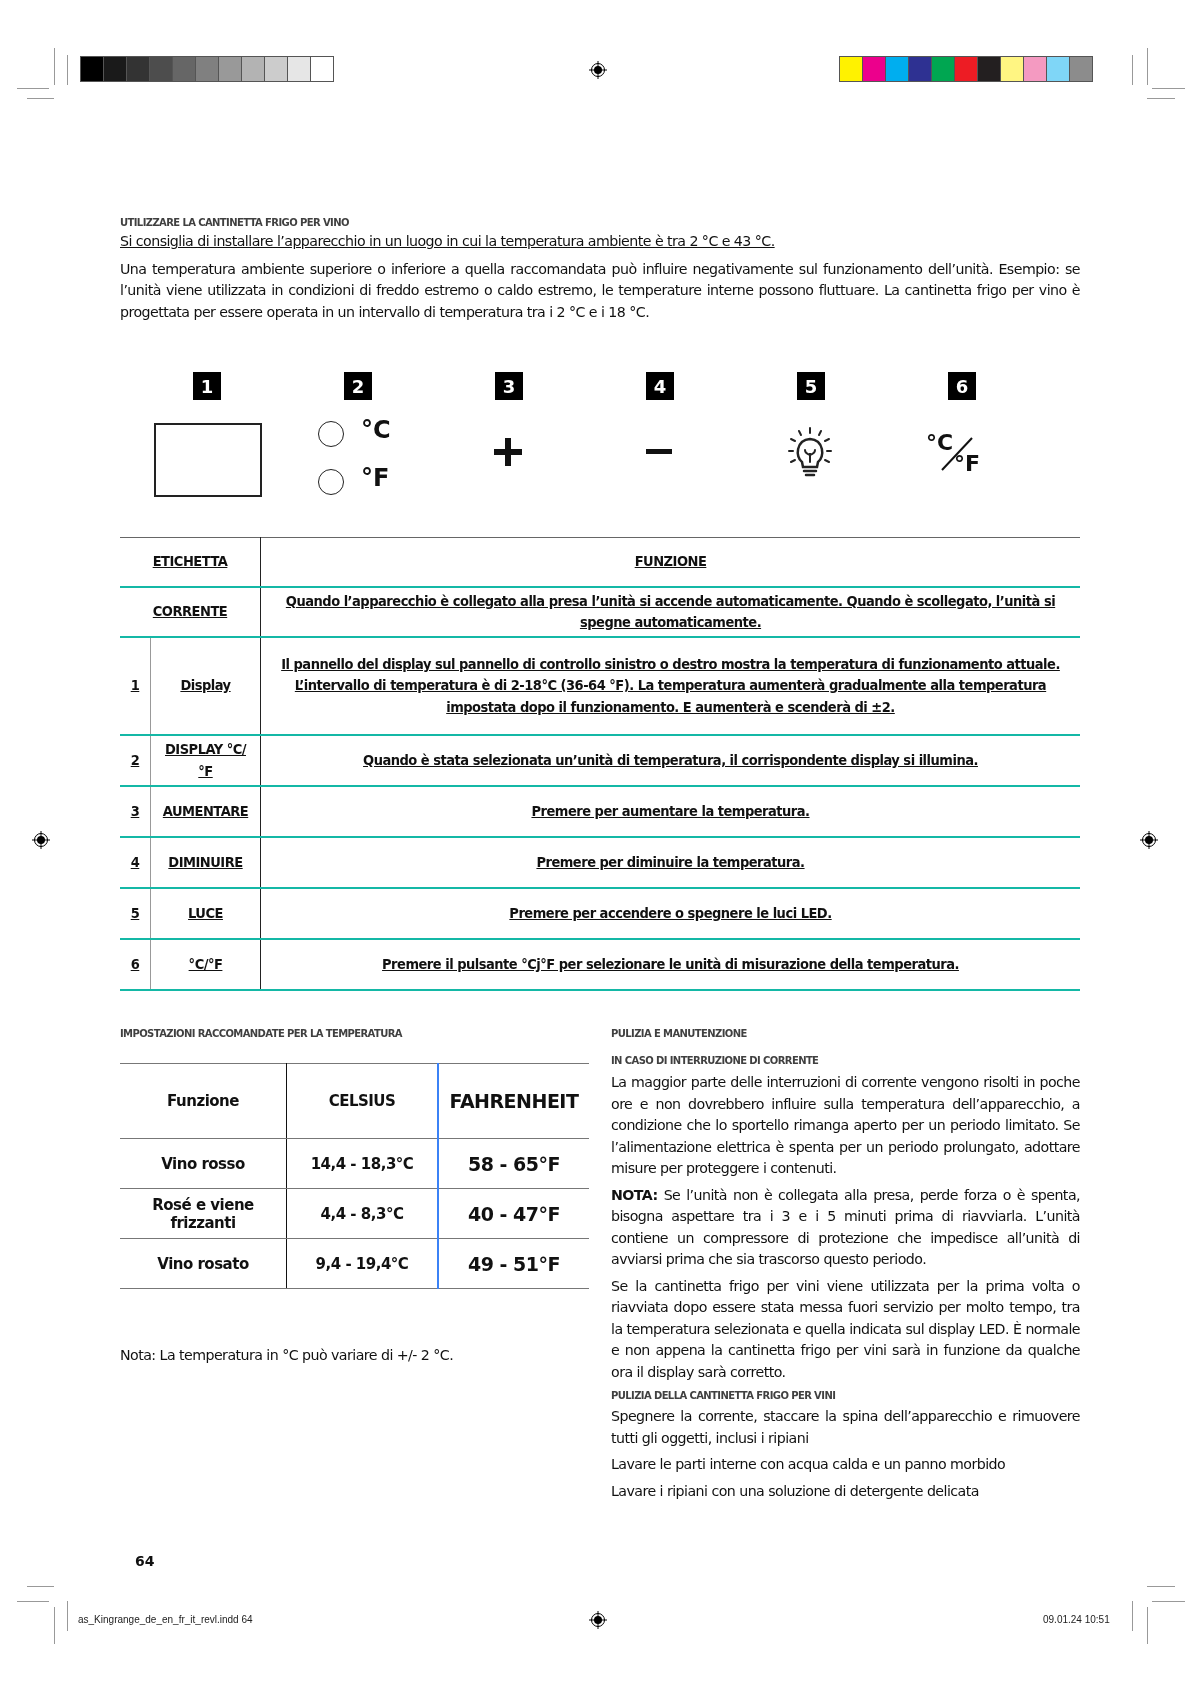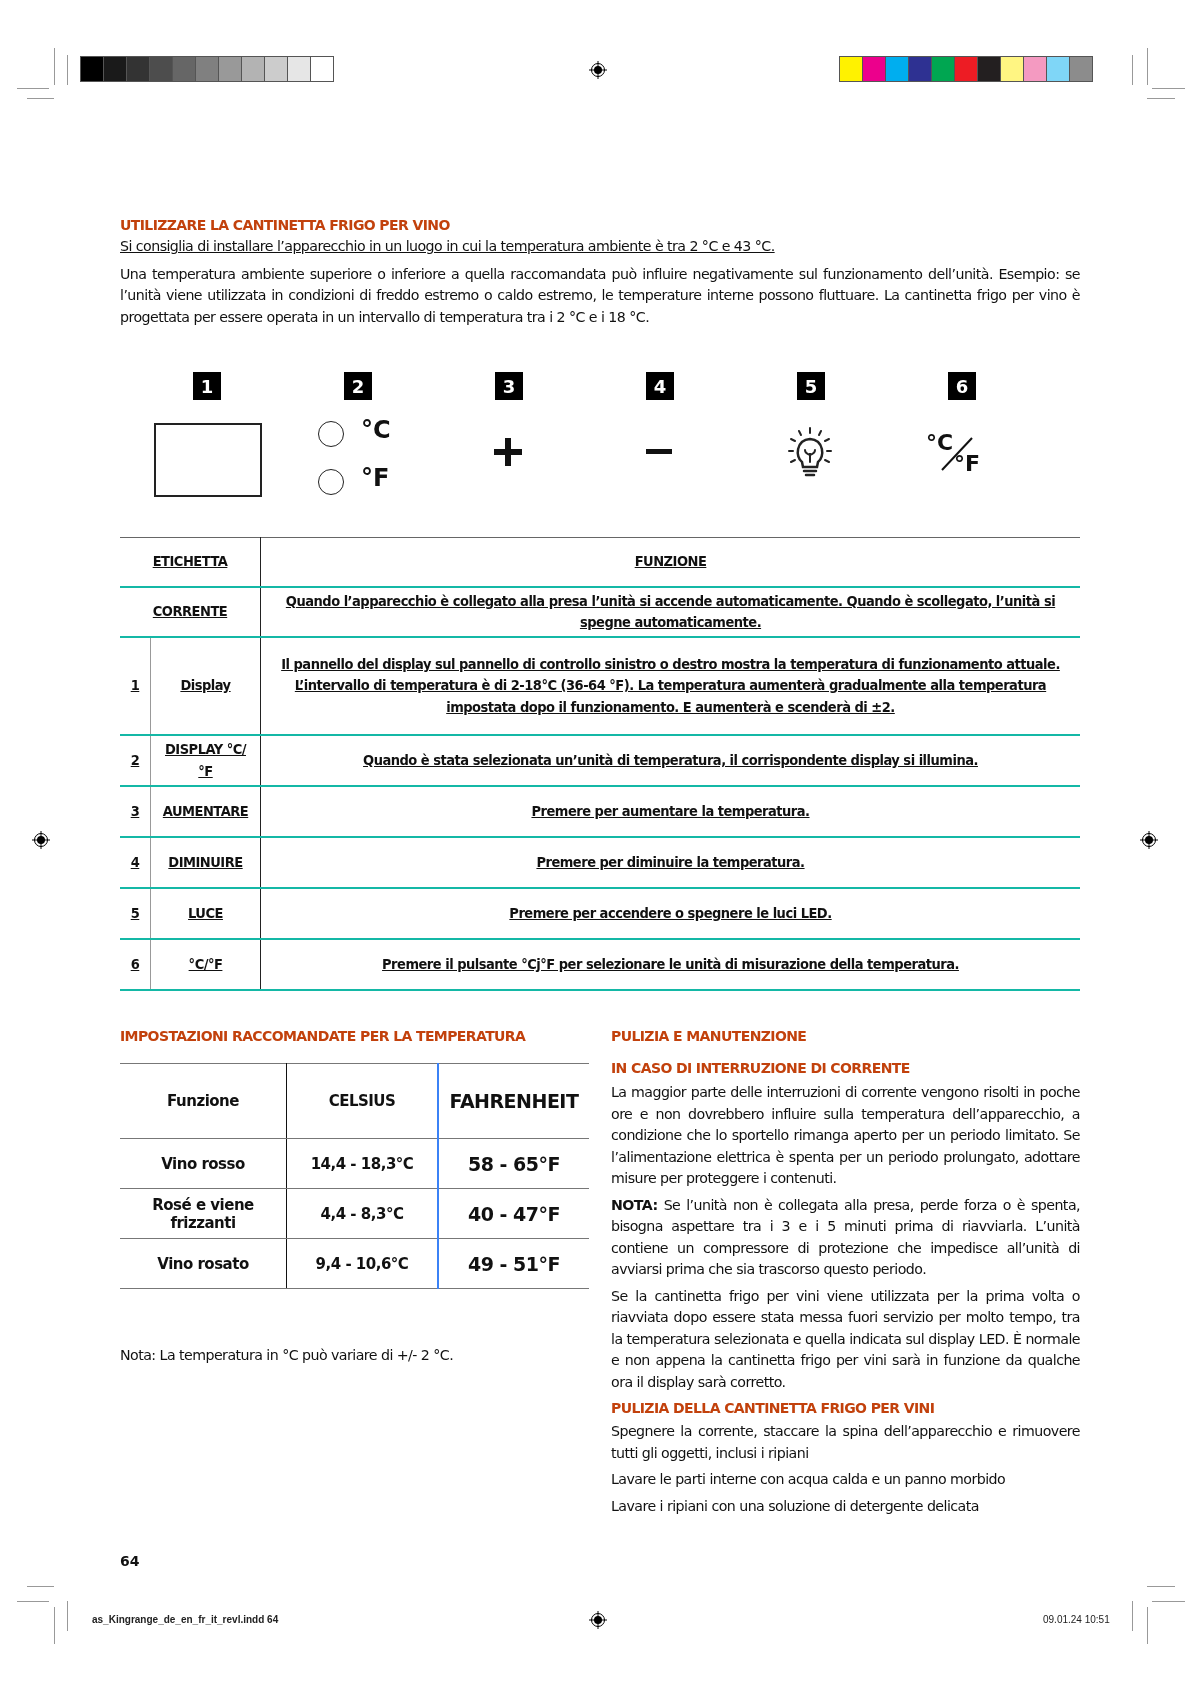--- a/index.html
+++ b/index.html
@@ -13,22 +13,22 @@
 
     
     .bar { position: absolute; top: 56px; display: flex; border: 1px solid #555; }
     .bar .sw { width: 22px; height: 24px; border-right: 1px solid #555; }
     .bar .sw:last-child { border-right: none; }
 
     
     .reg { position: absolute; width: 18px; height: 18px; }
 
     
-    .h-section { font-family: "DejaVu Sans", sans-serif; font-weight: bold; font-size: 14px;
-                 letter-spacing: -0.6px; text-transform: uppercase; color: #c2410c; margin: 0; }
+    .h-section { font-family: "DejaVu Sans", sans-serif; font-weight: bold; font-size: 10px;
+                 letter-spacing: -0.6px; text-transform: uppercase; color: #404040; margin: 0; }
     .p { font-family: "DejaVu Sans", sans-serif; font-size: 14.2px; letter-spacing: -0.55px;
          line-height: 21.5px; margin: 0; color: #111; text-align: justify; }
 
     
     .badge { position: absolute; top: 372px; width: 28px; height: 28px; background: #000; color: #fff;
              font-family: "DejaVu Sans", sans-serif; font-weight: bold; font-size: 18px;
              display: flex; align-items: center; justify-content: center; }
 
     
     table.func { position: absolute; left: 120px; top: 537px; width: 960px; border-collapse: collapse;
@@ -244,35 +244,35 @@
     <td class="c2">14,4 - 18,3°C</td>
     <td class="c3">58 - 65°F</td>
   </tr>
   <tr>
     <td class="c1">Rosé e viene frizzanti</td>
     <td class="c2">4,4 - 8,3°C</td>
     <td class="c3">40 - 47°F</td>
   </tr>
   <tr>
     <td class="c1">Vino rosato</td>
-    <td class="c2">9,4 - 10,6°C</td>
+    <td class="c2">9,4 - 19,4°C</td>
     <td class="c3">49 - 51°F</td>
   </tr>
 </tbody>
   </table>
 
 <p class="p abs" style="left:120px; top:1345px; text-align:left;">Nota: La temperatura in °C può variare di +/- 2 °C.</p>
 
 <div class="abs" style="left:611px; top:1028px; width:469px;">
   <h2 class="h-section">PULIZIA E MANUTENZIONE</h2>
   <h3 class="h-section" style="margin-top:16px;">IN CASO DI INTERRUZIONE DI CORRENTE</h3>
   <p class="p" style="margin-top:6px;">La maggior parte delle interruzioni di corrente vengono risolti in poche ore e non dovrebbero influire sulla temperatura dell’apparecchio, a condizione che lo sportello rimanga aperto per un periodo limitato. Se l’alimentazione elettrica è spenta per un periodo prolungato, adottare misure per proteggere i contenuti.</p>
   <p class="p" style="margin-top:5px;"><b>NOTA:</b><span> Se l’unità non è collegata alla presa, perde forza o è spenta, bisogna aspettare tra i 3 e i 5 minuti prima di riavviarla. L’unità contiene un compressore di protezione che impedisce all’unità di avviarsi prima che sia trascorso questo periodo.</span></p>
   <p class="p" style="margin-top:5px;">Se la cantinetta frigo per vini viene utilizzata per la prima volta o riavviata dopo essere stata messa fuori servizio per molto tempo, tra la temperatura selezionata e quella indicata sul display LED. È normale e non appena la cantinetta frigo per vini sarà in funzione da qualche ora il display sarà corretto.</p>
   <h3 class="h-section" style="margin-top:7px;">PULIZIA DELLA CANTINETTA FRIGO PER VINI</h3>
   <p class="p" style="margin-top:5px;">Spegnere la corrente, staccare la spina dell’apparecchio e rimuovere tutti gli oggetti, inclusi i ripiani</p>
   <p class="p" style="margin-top:5px; text-align:left;">Lavare le parti interne con acqua calda e un panno morbido</p>
   <p class="p" style="margin-top:5px; text-align:left;">Lavare i ripiani con una soluzione di detergente delicata</p>
 </div>
 
-<div class="abs" style="left:120px; top:1553px; font-family:'DejaVu Sans',sans-serif; font-weight:bold; font-size:14px;">64</div>
-<div class="abs" style="left:92px; top:1614px; font-family:'Liberation Sans',sans-serif; font-size:10px; color:#222;font-weight:bold;">as_Kingrange_de_en_fr_it_revl.indd   64</div>
+<div class="abs" style="left:135px; top:1553px; font-family:'DejaVu Sans',sans-serif; font-weight:bold; font-size:14px;">64</div>
+<div class="abs" style="left:78px; top:1614px; font-family:'Liberation Sans',sans-serif; font-size:10px; color:#222;">as_Kingrange_de_en_fr_it_revl.indd   64</div>
 <div class="abs" style="left:1043px; top:1614px; font-family:'Liberation Sans',sans-serif; font-size:10px; color:#222;">09.01.24   10:51</div>
 
 </body></html>

